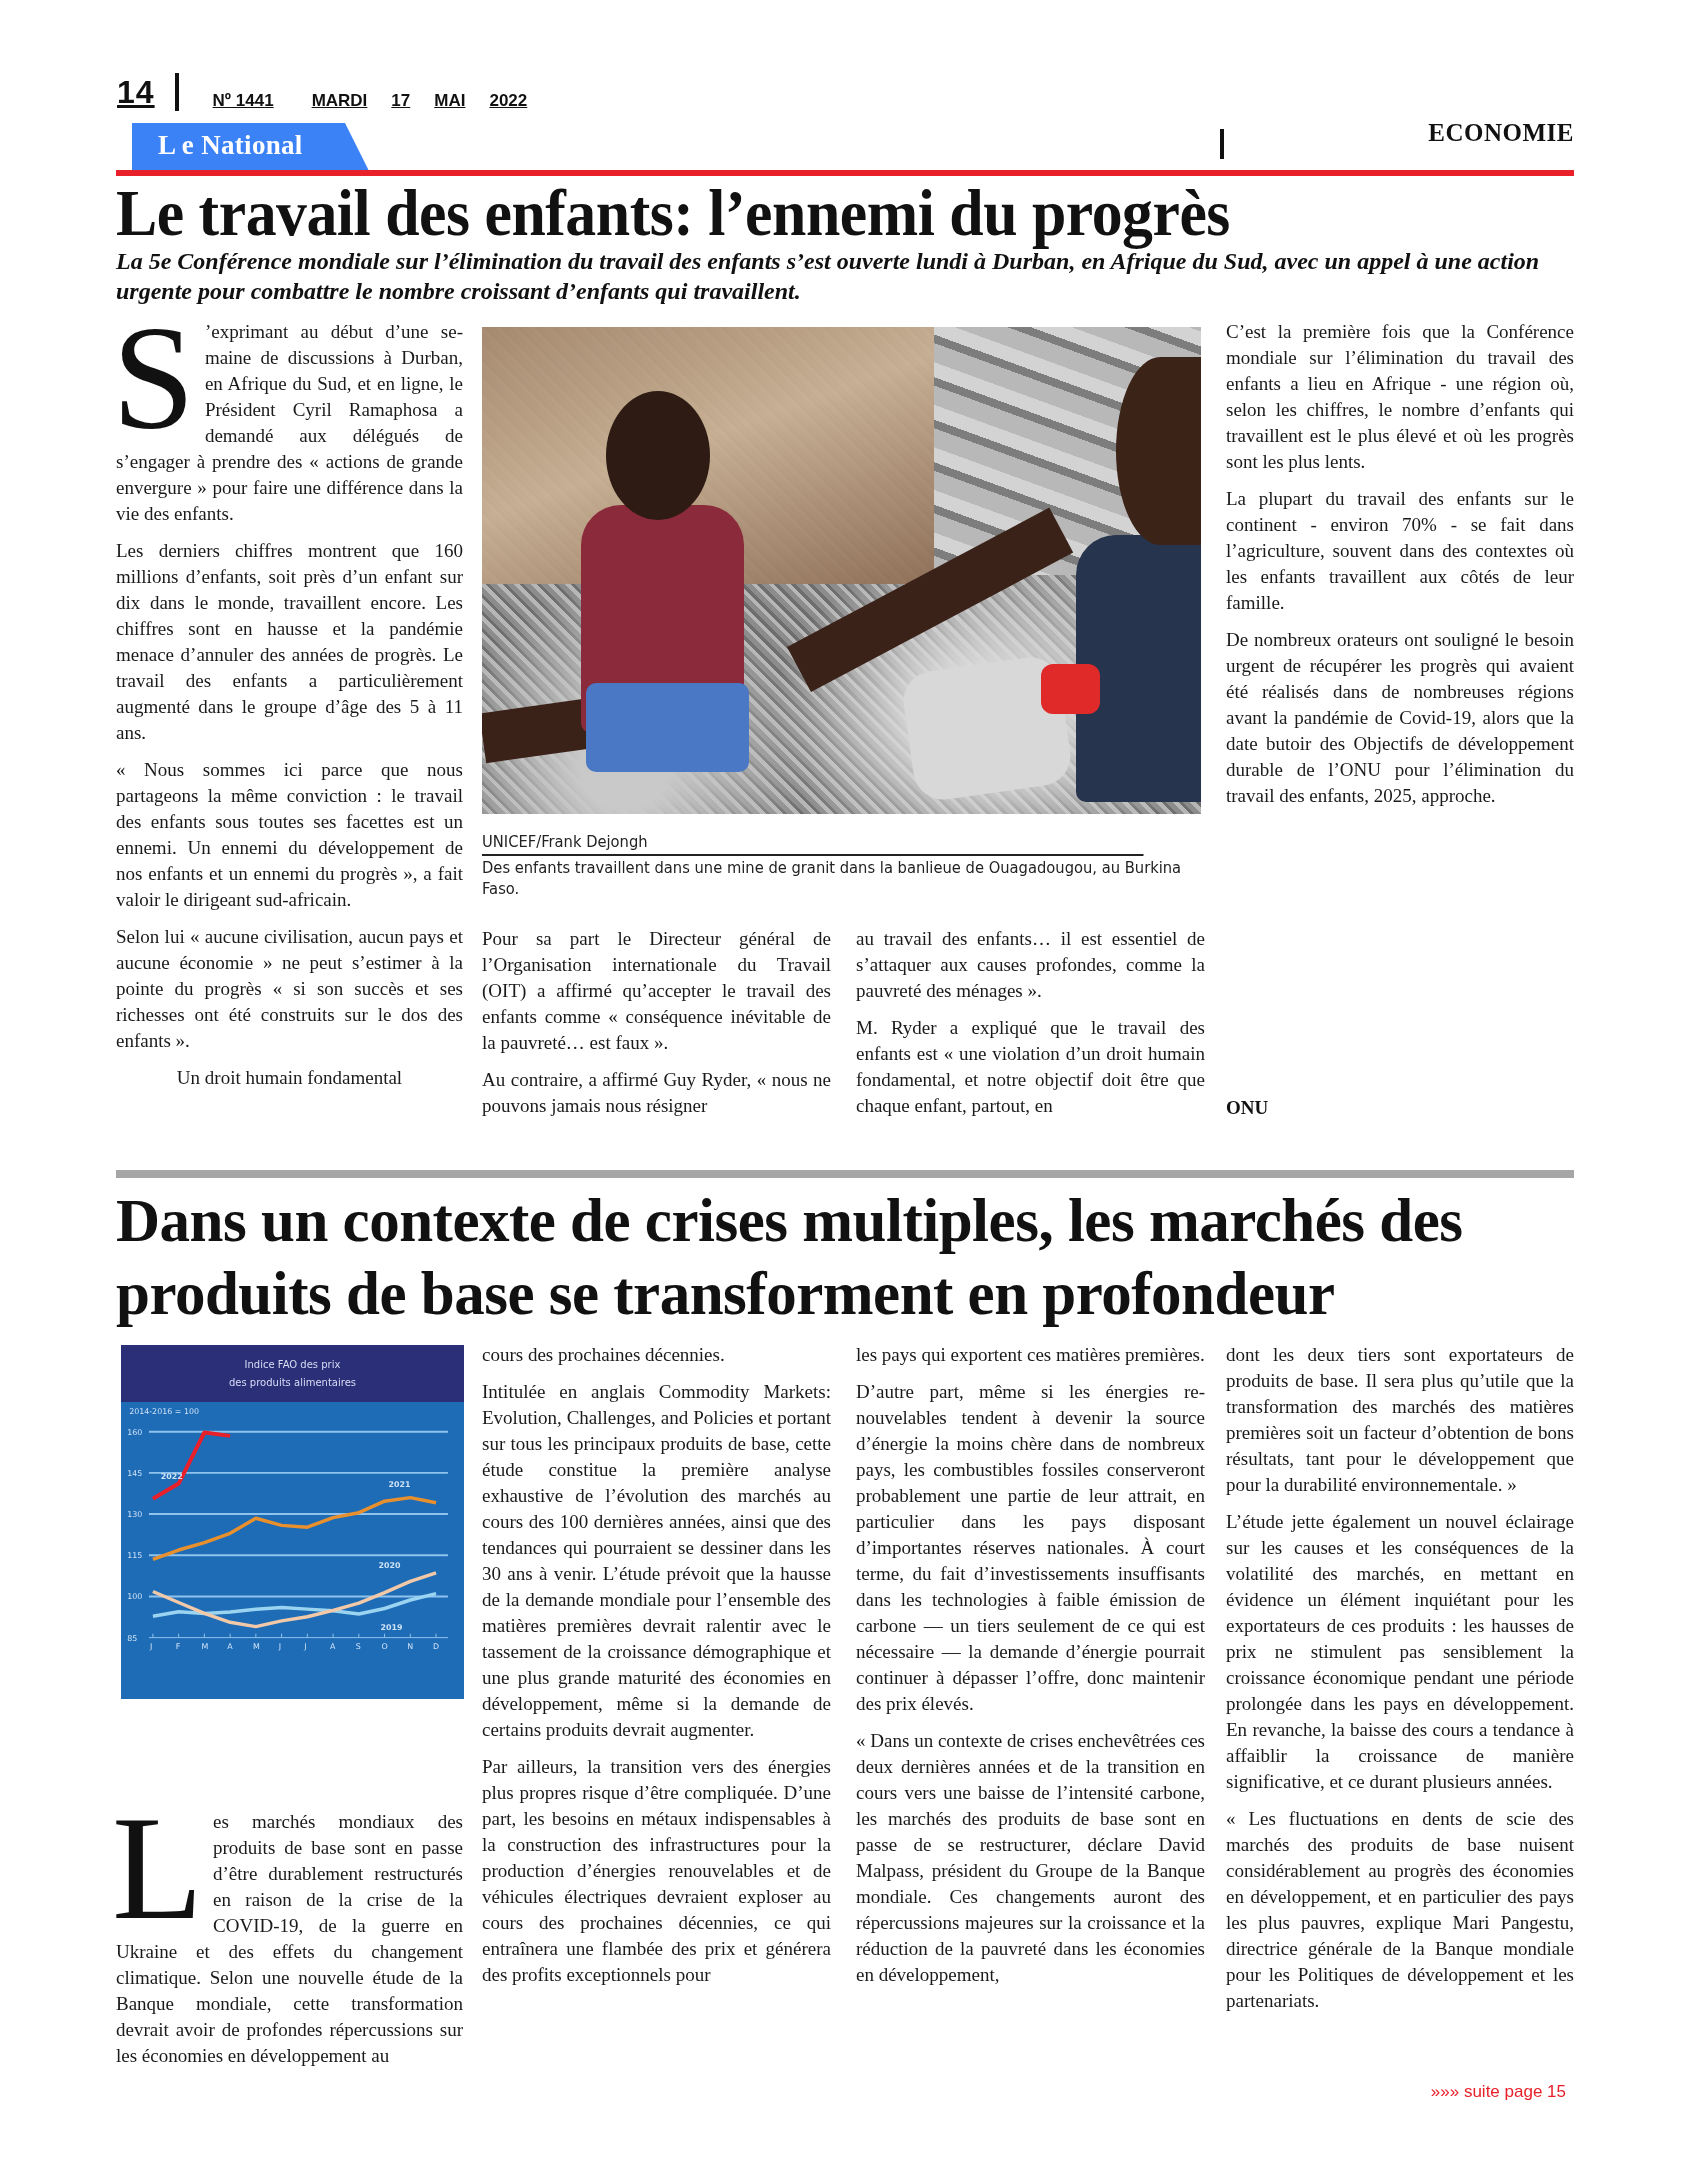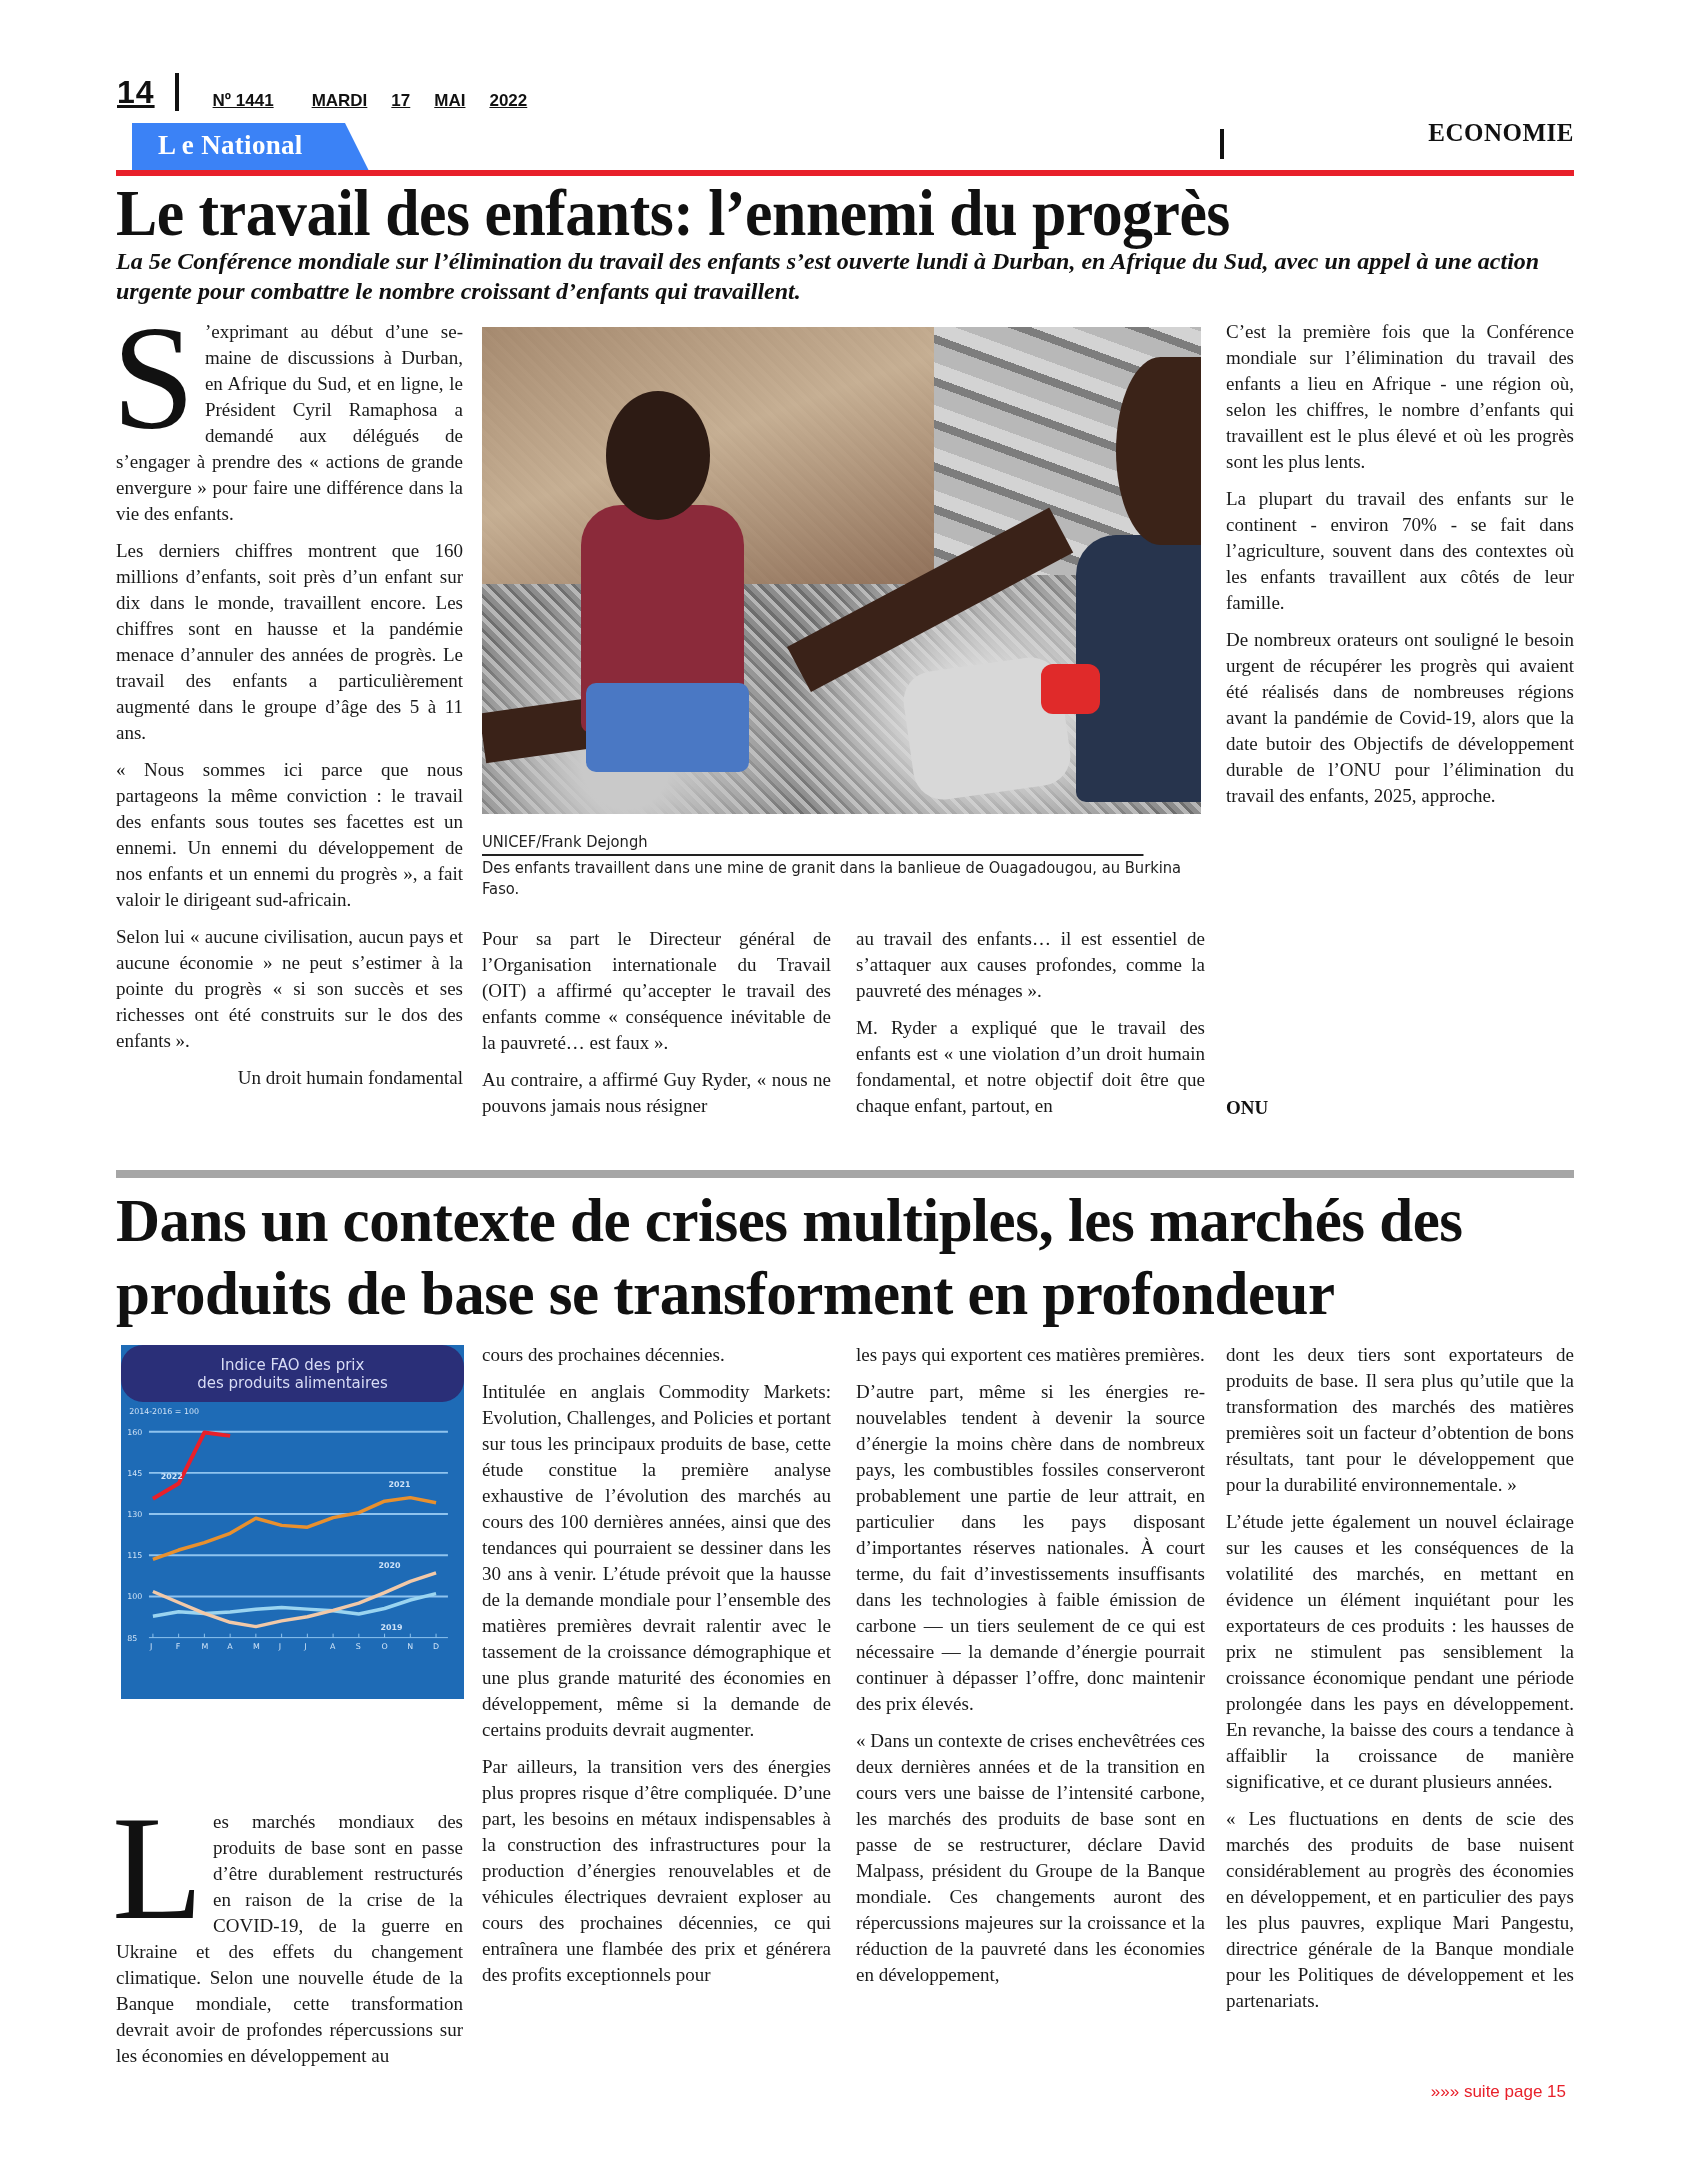--- a/index.html
+++ b/index.html
@@ -62,21 +62,21 @@
   .headline2 { position: absolute; left: 116px; top: 1184px; width: 1544px; font-family: "Liberation Serif", serif; font-weight: bold; font-size: 61px; line-height: 73px; color: #111; letter-spacing: -0.5px; }
 
   .a2c1 { left: 116px; top: 1809px; width: 347px; }
   .a2c2 { left: 482px; top: 1342px; width: 349px; }
   .a2c3 { left: 856px; top: 1342px; width: 349px; }
   .a2c4 { left: 1226px; top: 1342px; width: 348px; }
   .suite { position: absolute; right: 117px; top: 2082px; font-family: Liberation Sans, sans-serif; font-size: 17px; color: #e8202a; margin-left: 46px; }
 
   
   .chart { position: absolute; left: 121px; top: 1345px; width: 343px; height: 354px; background: #1e6bb6; overflow: hidden; }
-  .chart .chart-head { height: 57px; background: #2a2f78; color: #d8dcf5; text-align: center; font-family: "DejaVu Sans", sans-serif; font-size: 15px; line-height: 18px; padding-top: 11px; border-radius: 22px; }
+  .chart .chart-head { height: 57px; background: #2a2f78; color: #d8dcf5; text-align: center; font-family: "DejaVu Sans", sans-serif; font-size: 10px; line-height: 18px; padding-top: 11px; }
   .chart svg { position: absolute; left: 0; top: 57px; }
   .chart .axis-text { font-family: "DejaVu Sans", sans-serif; font-size: 8px; fill: #cfe3f7; }
 </style>
 </head>
 <body>
 
 <div class="folio">
   <span class="page-num">14</span>
   <span class="sep"></span>
   <span class="meta issue">Nº 1441</span>
@@ -94,21 +94,21 @@
 <div class="redbar"></div>
 
 <h1 class="headline1">Le travail des enfants: l’ennemi du progrès</h1>
 <div class="standfirst">La 5e Conférence mondiale sur l’élimination du travail des enfants s’est ouverte lundi à Durban, en Afrique du Sud, avec un appel à une action urgente pour combattre le nombre croissant d’enfants qui travaillent.</div>
 
 <div class="col a1c1">
   <p><span class="dropcap">S</span><span>’exprimant au début d’une se­maine de discussions à Durban, en Afrique du Sud, et en ligne, le Président Cyril Ramaphosa a demandé aux délégués de s’engager à prendre des « actions de grande enver­gure » pour faire une différence dans la vie des enfants.</span></p>
   <p>Les derniers chiffres montrent que 160 millions d’enfants, soit près d’un enfant sur dix dans le monde, travaillent en­core. Les chiffres sont en hausse et la pandémie menace d’annuler des an­nées de progrès. Le travail des enfants a particulièrement augmenté dans le groupe d’âge des 5 à 11 ans.</p>
   <p>« Nous sommes ici parce que nous partageons la même conviction : le tra­vail des enfants sous toutes ses facettes est un ennemi. Un ennemi du dével­oppement de nos enfants et un ennemi du progrès », a fait valoir le dirigeant sud-africain.</p>
   <p>Selon lui « aucune civilisation, aucun pays et aucune économie » ne peut s’estimer à la pointe du progrès « si son succès et ses richesses ont été construits sur le dos des enfants ».</p>
-  <p style="text-align:right">Un droit humain fondamental</p>
+  <p style="text-align:center">Un droit humain fondamental</p>
 </div>
 
 <div class="photo">
   <div class="bg"></div>
   <div class="cloth"></div>
   <div class="rocks"></div>
   <div class="kid1-leg"></div>
   <div class="kid1-body"></div>
   <div class="kid1-short"></div>
   <div class="kid1-head"></div>

